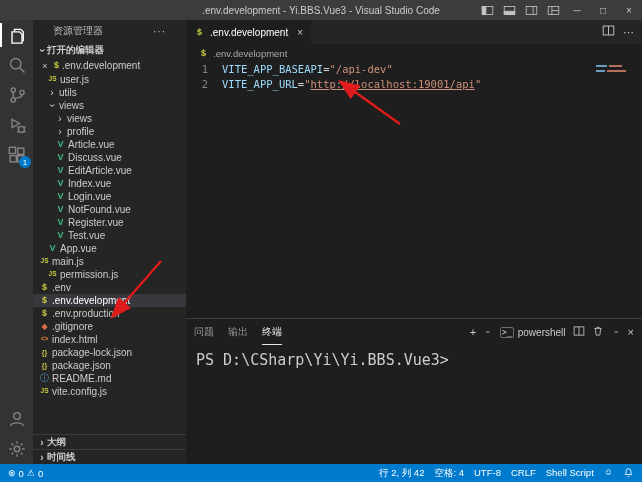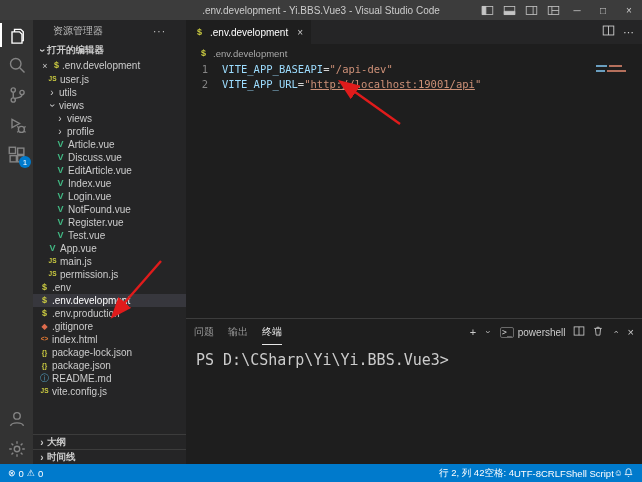--- a/index.html
+++ b/index.html
@@ -71,21 +71,21 @@
   .panel-actions { margin-left:auto; display:flex; align-items:center; gap:7px; color:#cccccc; }
   .panel-actions svg { stroke:#cccccc; fill:none; stroke-width:1.1; }
   .pa-txt { font-size:11px; line-height:1; }
   .shell-pick { display:flex; align-items:center; gap:4px; font-size:10px; color:#cccccc; }
   .shell-glyph { font-family:"DejaVu Sans Mono", monospace; font-size:8px; border:1px solid #6a6a6a; padding:0 1px; border-radius:2px; }
   .terminal { flex:1 1 auto; padding:6px 0 0 10px; font-family:"DejaVu Sans Mono", monospace; font-size:15px; color:#cccccc; }
 
   
   .statusbar { height:18px; background:#007acc; color:#ffffff; display:flex; align-items:center; padding:0 8px; font-size:9.5px; flex:0 0 auto; gap:4px; }
   .sb-group { display:flex; align-items:center; gap:3px; }
-  .sb-right { margin-left:auto; display:flex; align-items:center; }
+  .sb-right { margin-left:auto; display:flex; gap:10px; }
   .sb-icon { font-size:9px; }
 
   
   .arrows { position:absolute; inset:0; pointer-events:none; z-index:100; }
 </style>
 </head>
 <body>
 
 <div class="app">
 
@@ -271,21 +271,21 @@
     <span class="ficon" style="color: rgb(65, 184, 131); font-size: 9px; font-weight: 700;">V</span>
     <span class="flabel">Test.vue</span>
   </div>
 
   <div class="tree-row" style="padding-left: 14px;">
 
     <span class="ficon" style="color: rgb(65, 184, 131); font-size: 9px; font-weight: 700;">V</span>
     <span class="flabel">App.vue</span>
   </div>
 
-  <div class="tree-row" style="padding-left: 14px;">
+  <div class="tree-row" style="padding-left: 6px;">
 
     <span class="ficon" style="color: rgb(203, 203, 65); font-size: 6.5px; font-weight: 700;">JS</span>
     <span class="flabel">main.js</span>
   </div>
 
   <div class="tree-row" style="padding-left: 14px;">
 
     <span class="ficon" style="color: rgb(203, 203, 65); font-size: 6.5px; font-weight: 700;">JS</span>
     <span class="flabel">permission.js</span>
   </div>

